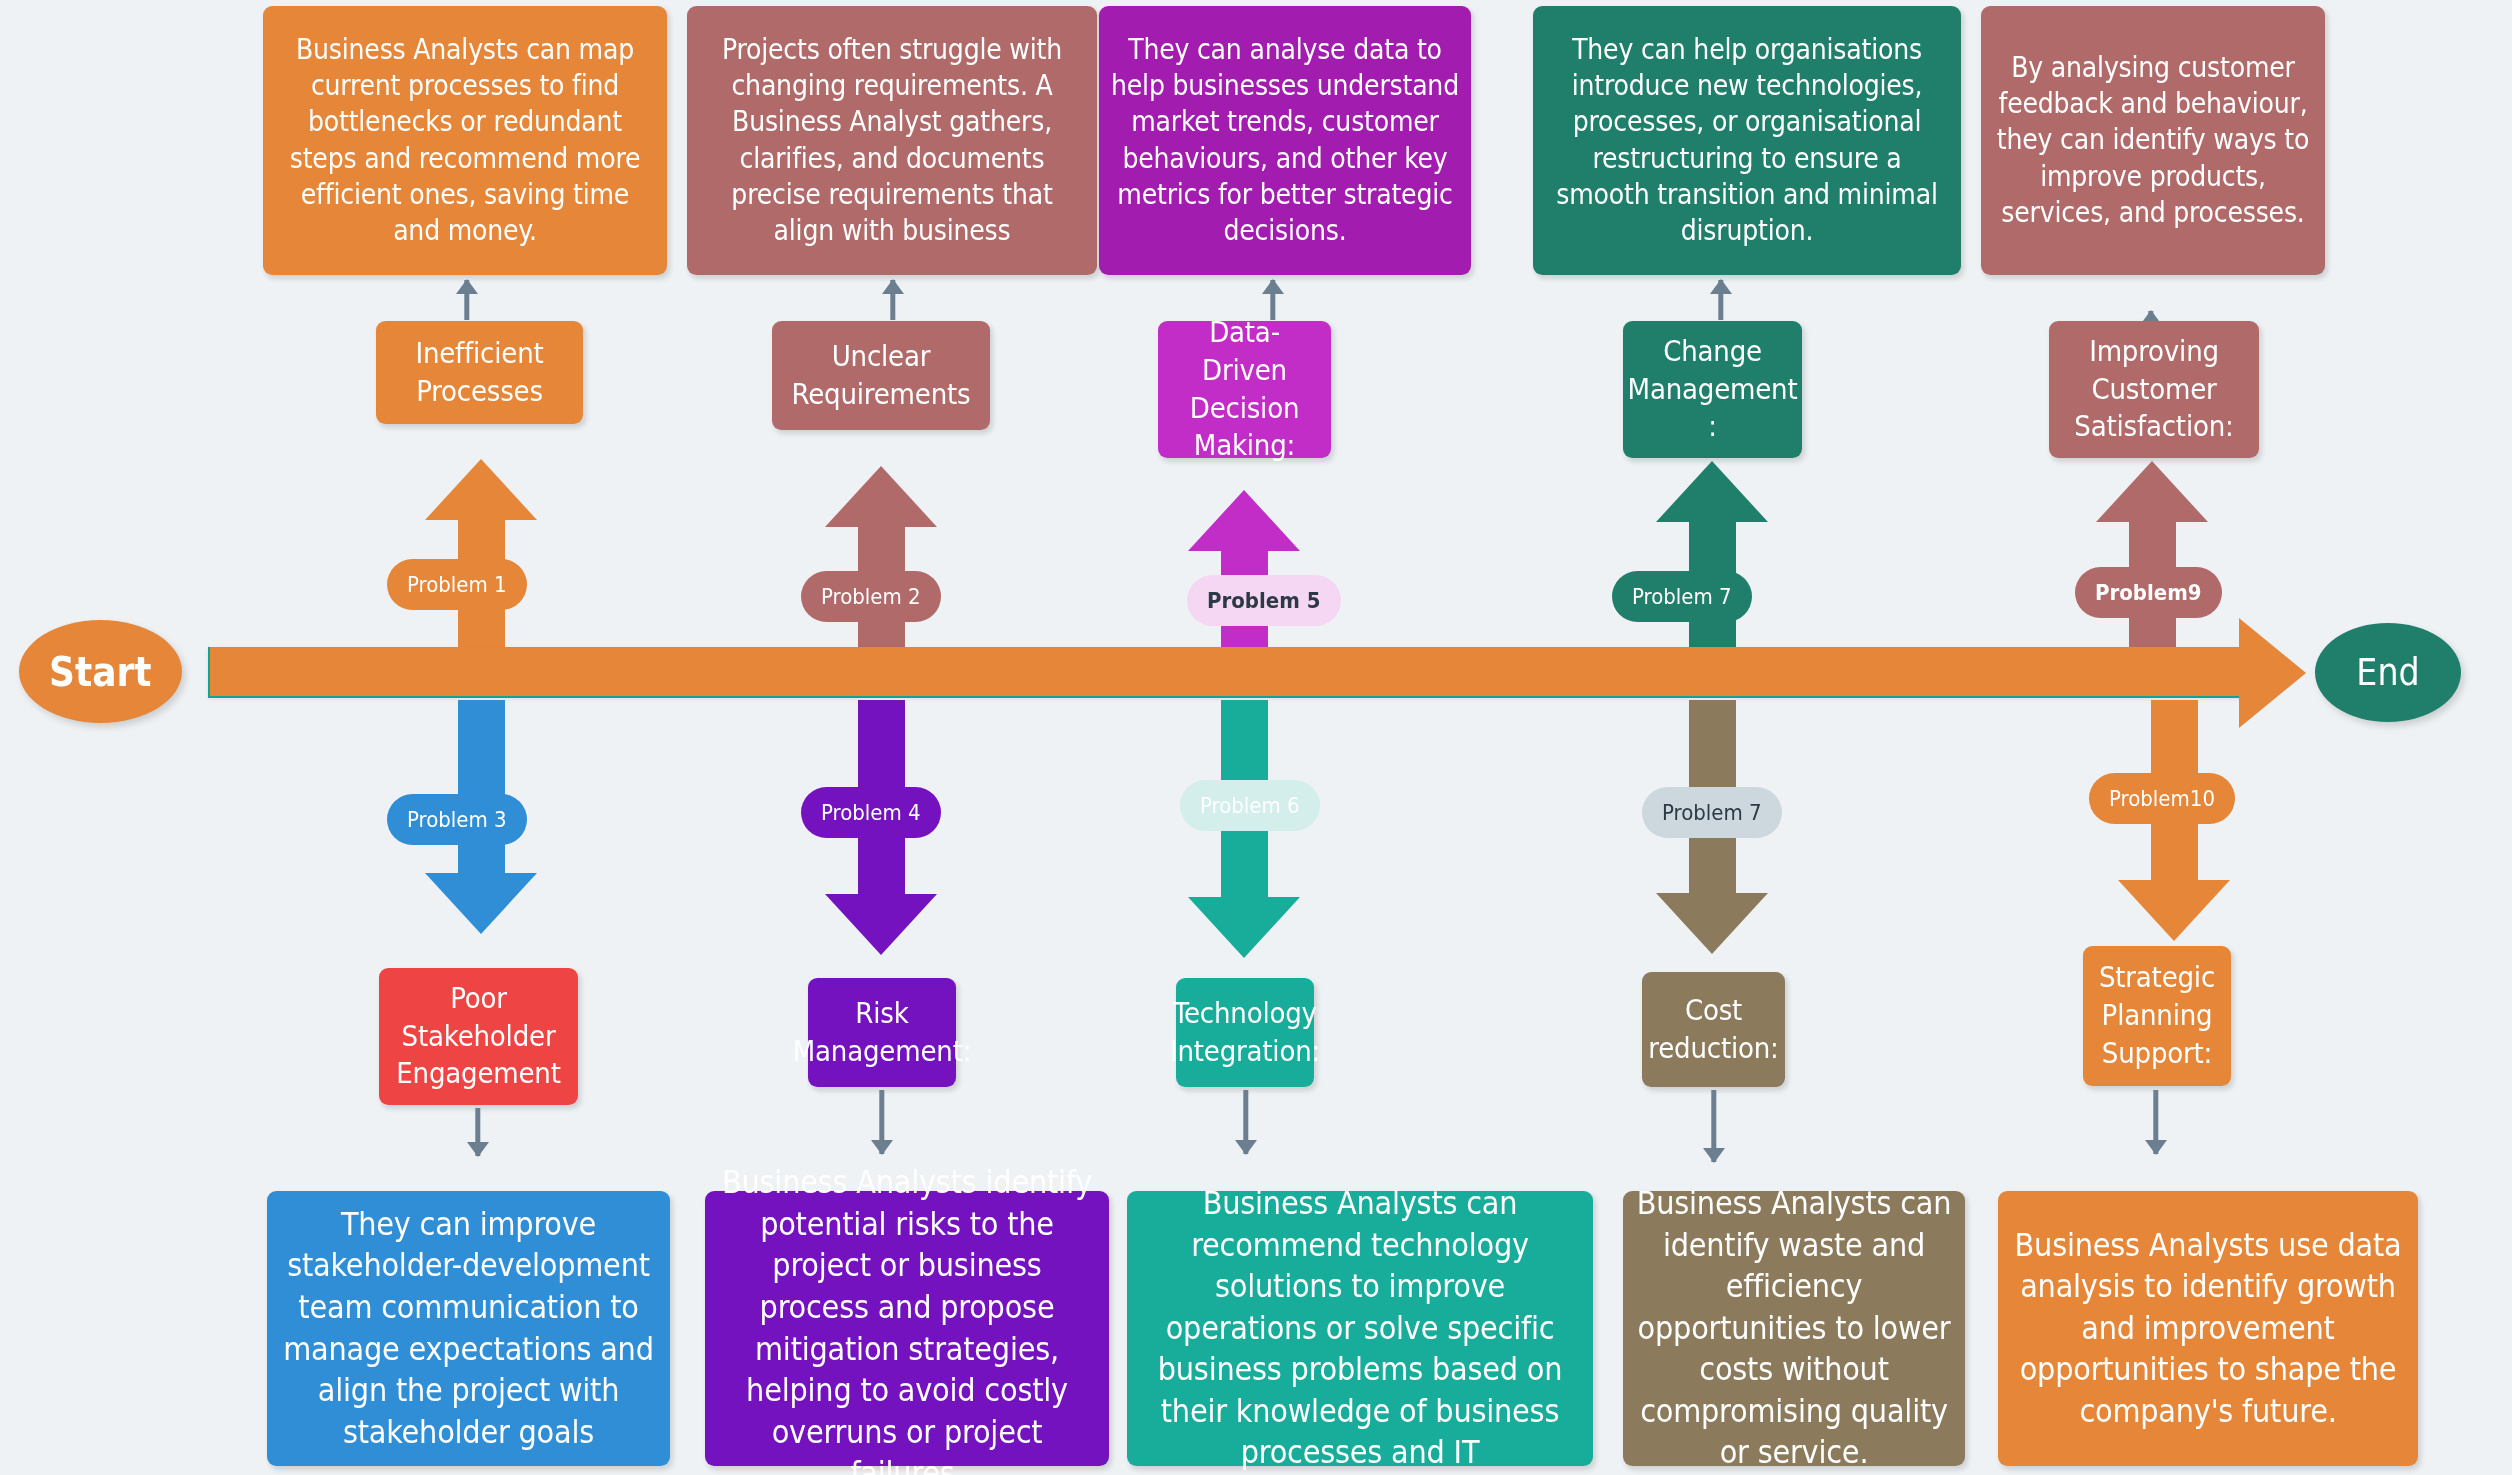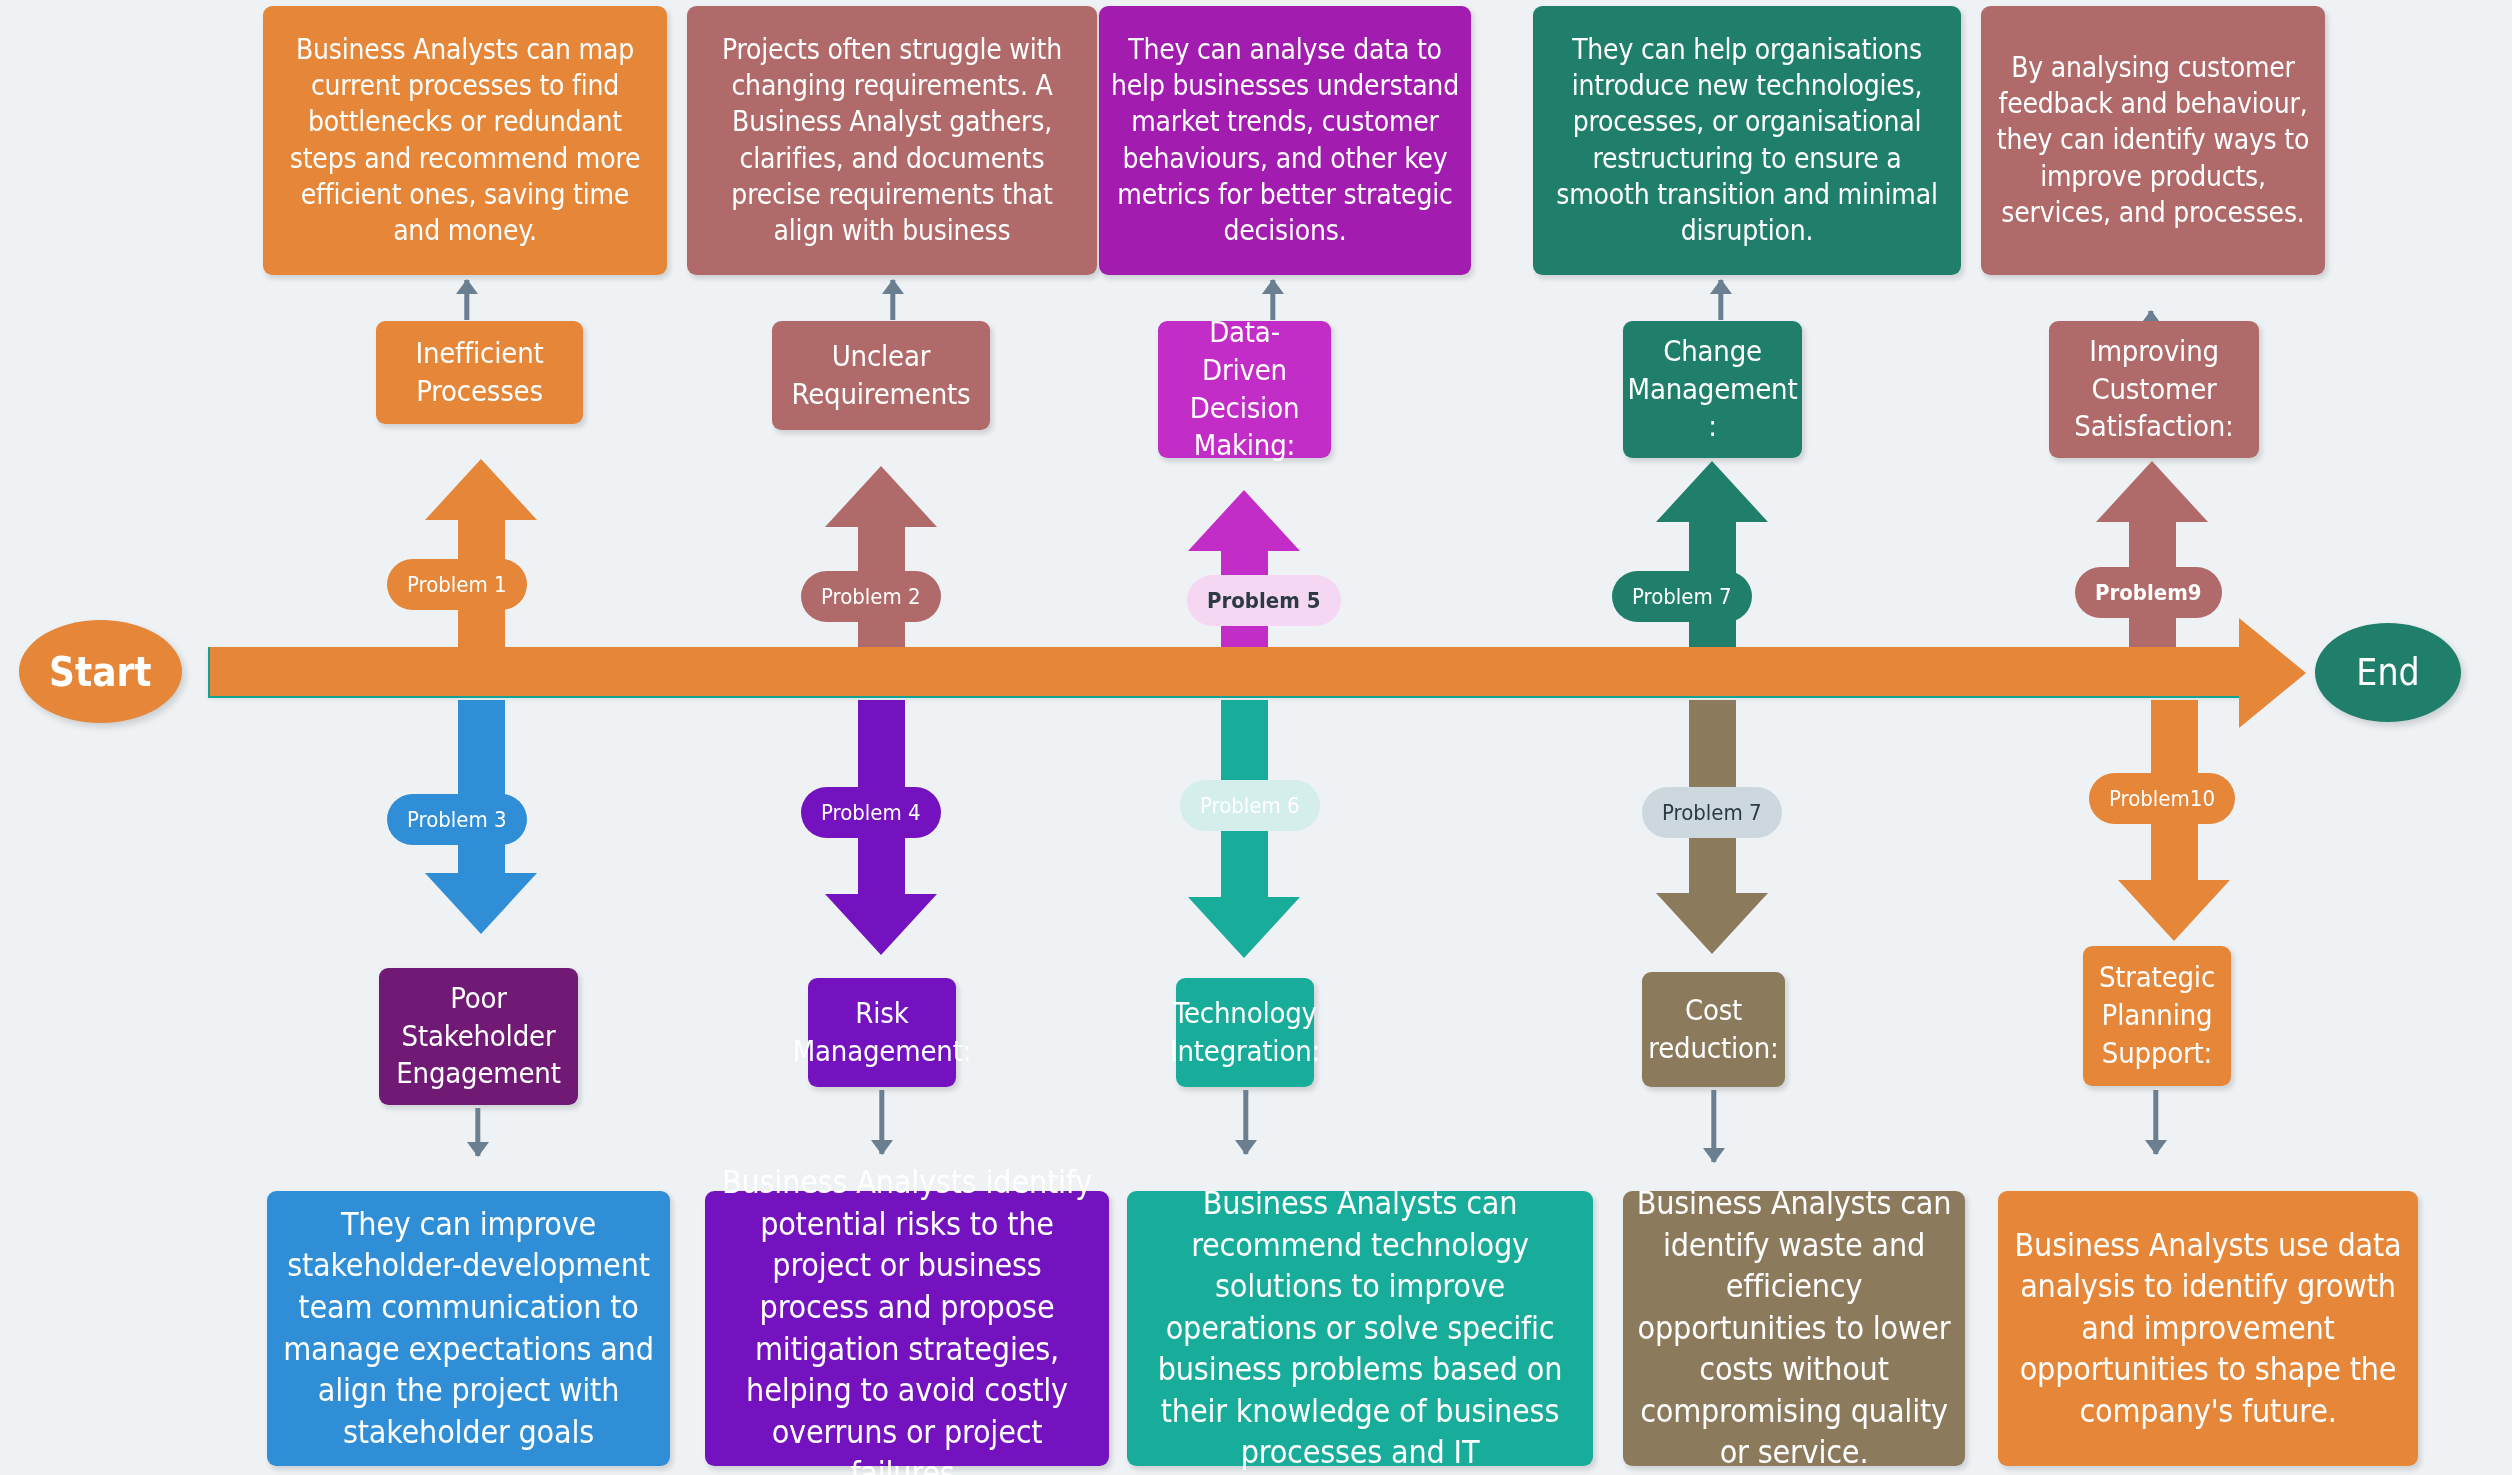--- a/index.html
+++ b/index.html
@@ -229,21 +229,21 @@
   <div class="pill lightw" style="left:1180px; top:780px; background:#d3eeeb;">
     <span>Problem 6</span>
   </div>
   <div class="pill light" style="left:1642px; top:787px; background:#ccd7de; font-weight:400;">
     <span>Problem 7</span>
   </div>
   <div class="pill" style="left:2089px; top:773px; background:#e58638;">
     <span>Problem10</span>
   </div>
 
-  <div class="node cat" style="left:379px; top:968px; width:199px; height:137px; background:#701a75;">Poor Stakeholder Engagement</div>
+  <div class="node cat" style="left:379px; top:968px; width:199px; height:137px; background:#ef4444;">Poor Stakeholder Engagement</div>
 
   <div class="node cat" style="left:808px; top:978px; width:148px; height:109px; background:#7412bf;">Risk Management:</div>
 
   <div class="node cat" style="left:1642px; top:972px; width:143px; height:115px; background:#8c7a5c;">Cost reduction:</div>
 
   <div class="node cat" style="left:1176px; top:978px; width:138px; height:109px; background:#18ac9a;">Technology Integration:</div>
 
   <div class="node cat" style="left:2083px; top:946px; width:148px; height:140px; background:#e58638;">Strategic Planning Support:</div>
 
   <div class="grey-conn" style="left:466px; top:1108px; width:23px; height:48px;">

